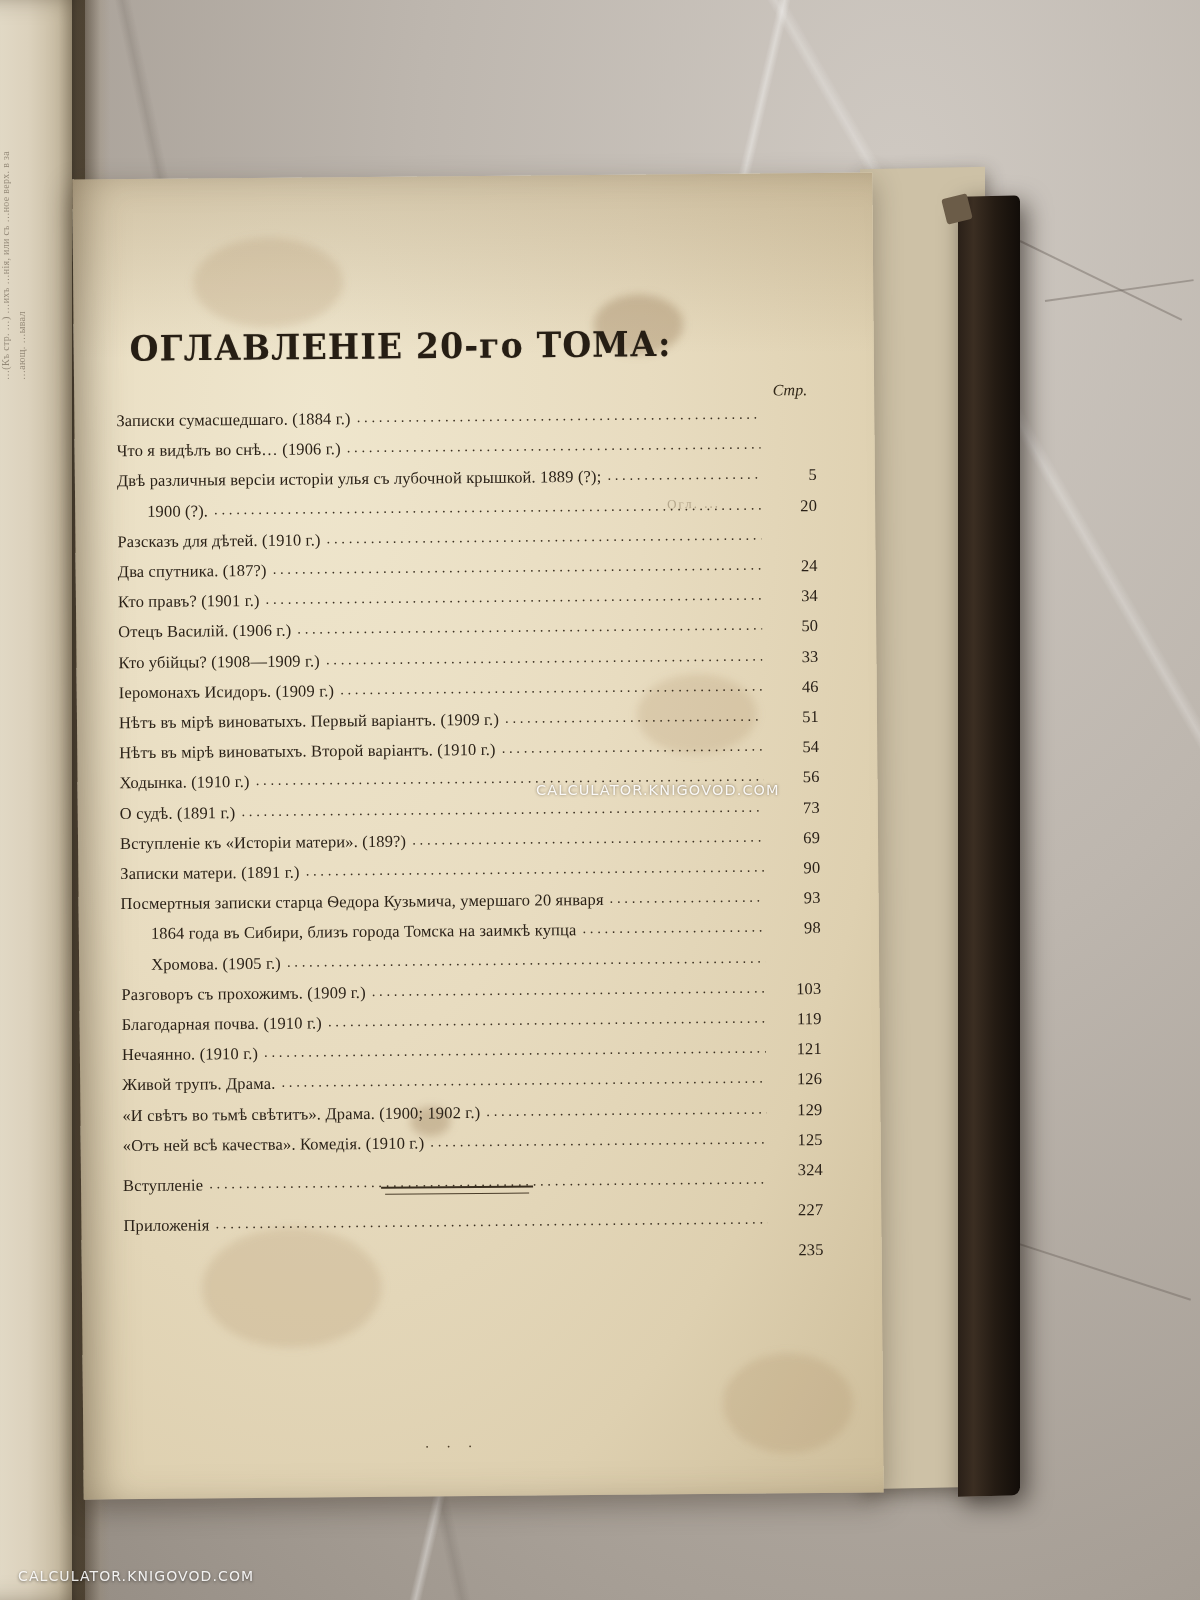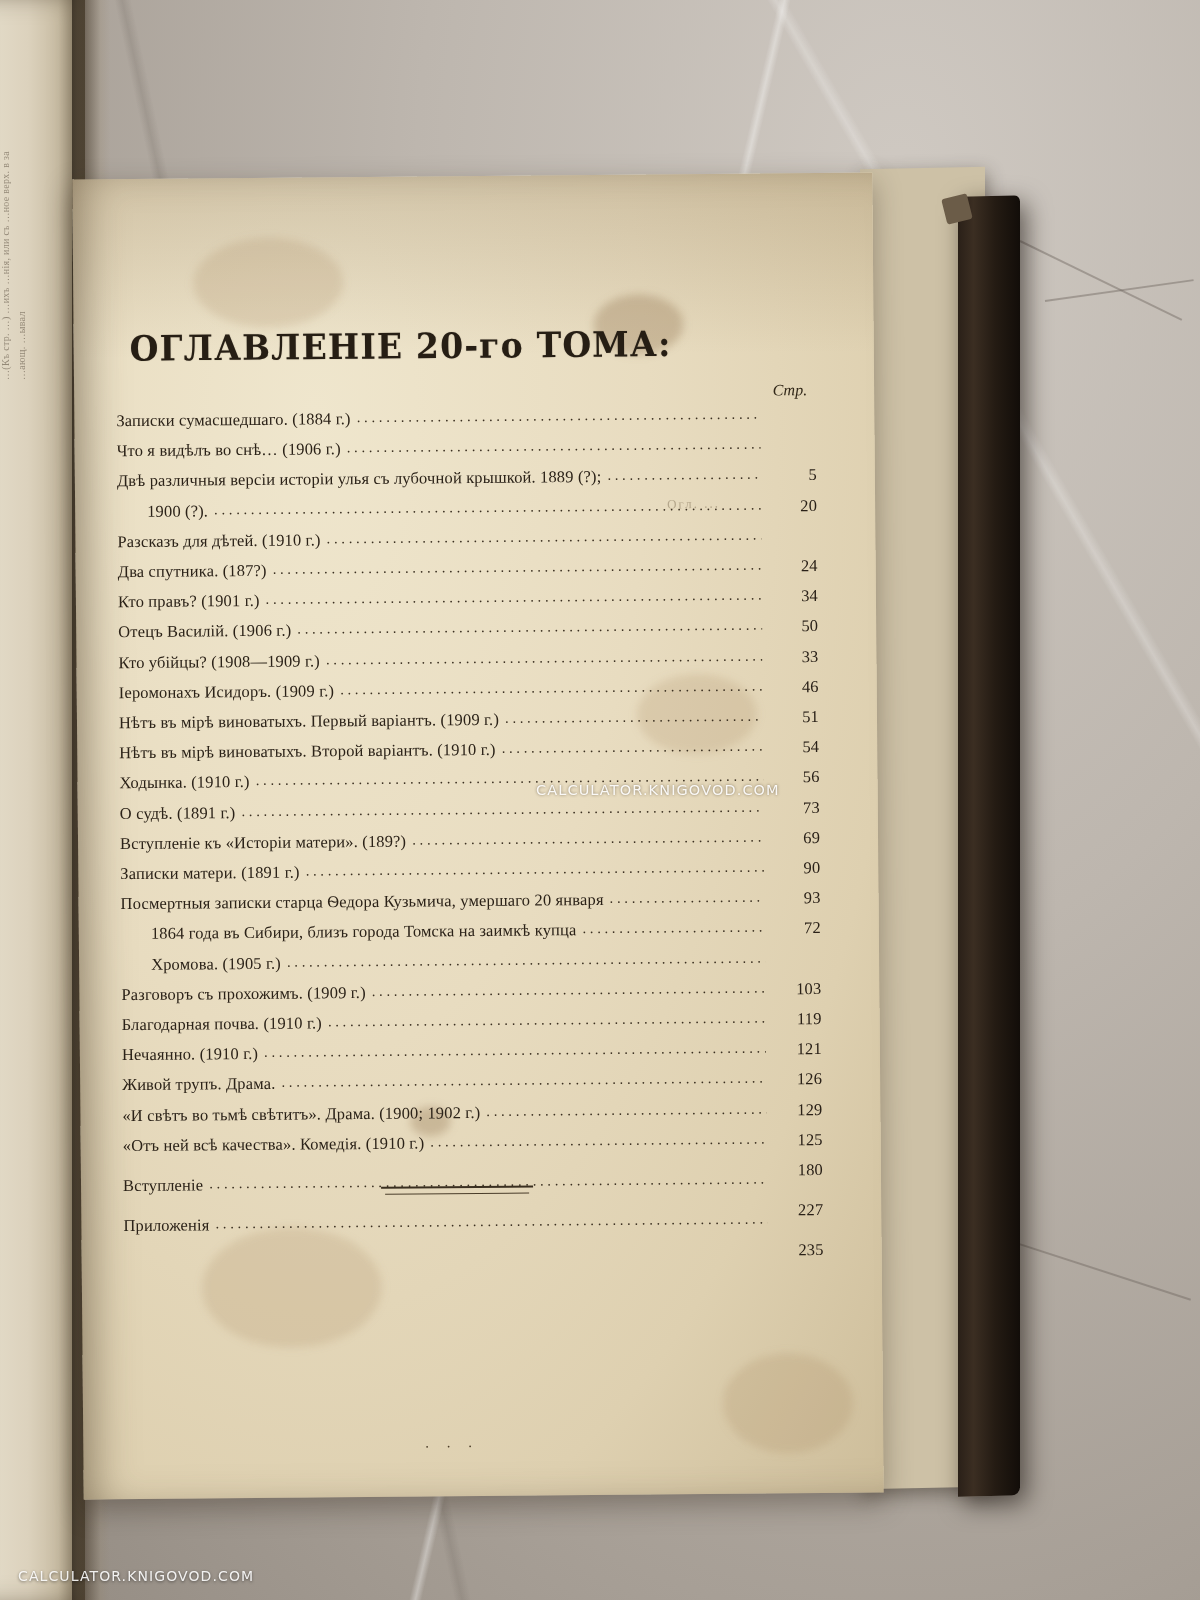--- a/index.html
+++ b/index.html
@@ -407,21 +407,21 @@
               <span class="label">Записки матери. (1891 г.)</span>
               <span class="dots">...............................................................................</span>
             </div>
             <span class="pg">93</span>
           </li>
           <li>
             <div class="row">
               <span class="label">Посмертныя записки старца Ѳедора Кузьмича, умершаго 20 января</span>
               <span class="dots">...............................................................................</span>
             </div>
-            <span class="pg">72</span>
+            <span class="pg">98</span>
           </li>
           <li class="cont">
             <div class="row">
               <span class="label">1864 года въ Сибири, близъ города Томска на заимкѣ купца</span>
               <span class="dots">...............................................................................</span>
             </div>
             <span class="pg"></span>
           </li>
           <li class="cont">
             <div class="row">
@@ -463,21 +463,21 @@
               <span class="label">«И свѣтъ во тьмѣ свѣтитъ». Драма. (1900; 1902 г.)</span>
               <span class="dots">...............................................................................</span>
             </div>
             <span class="pg">125</span>
           </li>
           <li>
             <div class="row">
               <span class="label">«Отъ ней всѣ качества». Комедія. (1910 г.)</span>
               <span class="dots">...............................................................................</span>
             </div>
-            <span class="pg">180</span>
+            <span class="pg">324</span>
           </li>
           <li class="gap">
             <div class="row">
               <span class="label">Вступленіе</span>
               <span class="dots">...............................................................................</span>
             </div>
             <span class="pg">227</span>
           </li>
           <li class="gap">
             <div class="row">

